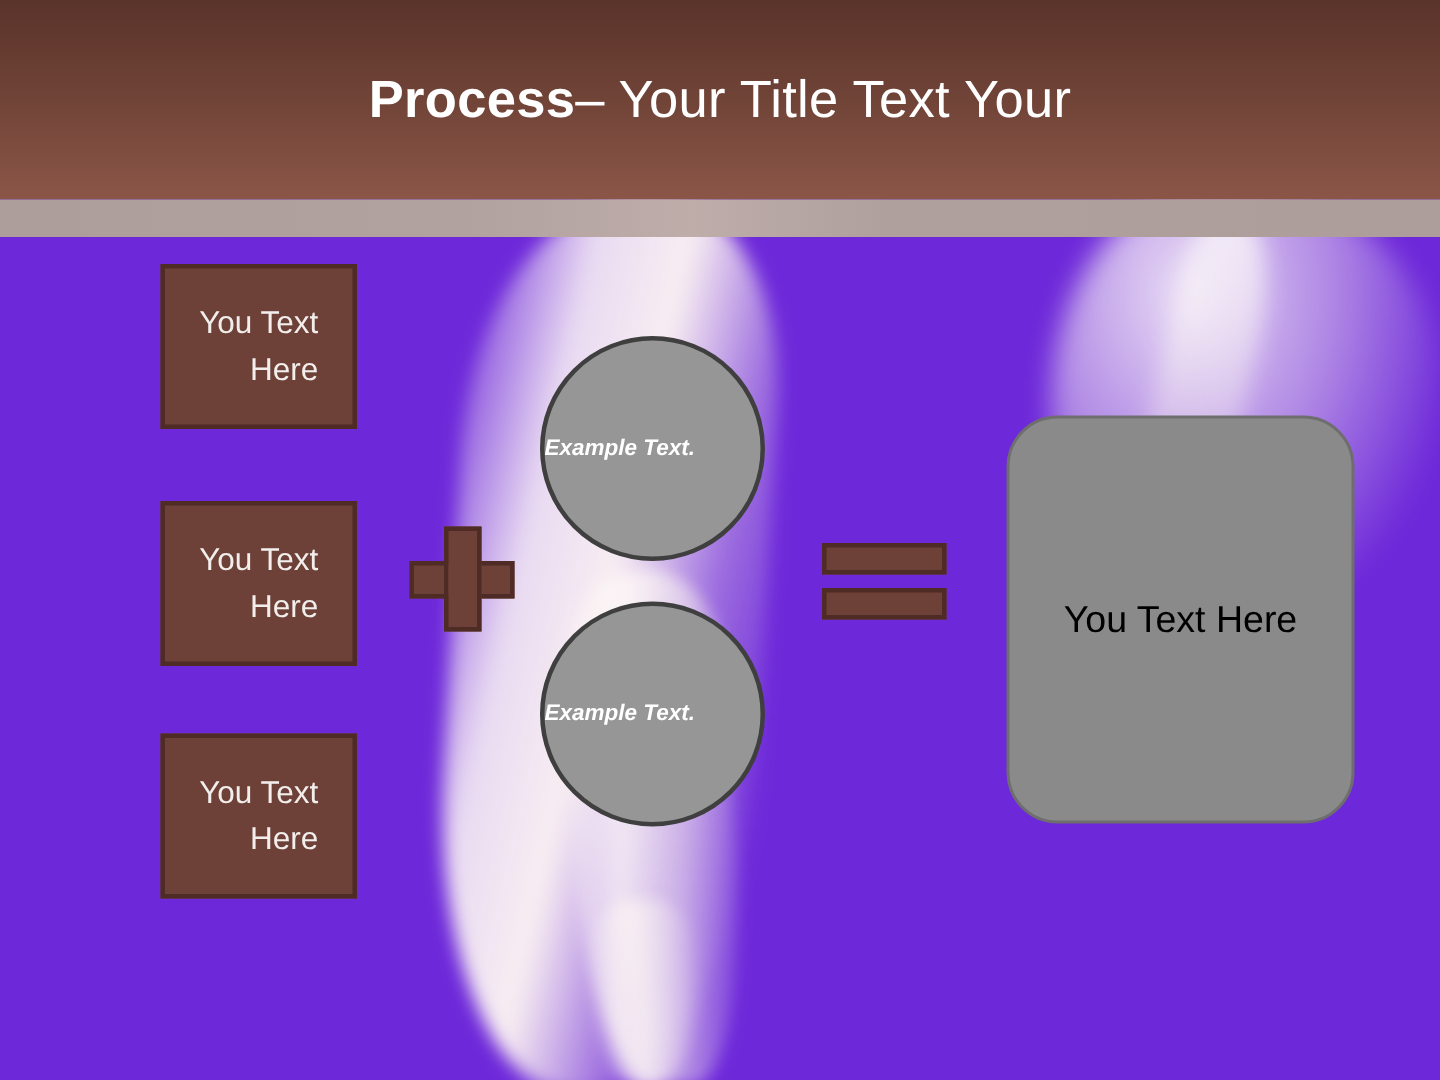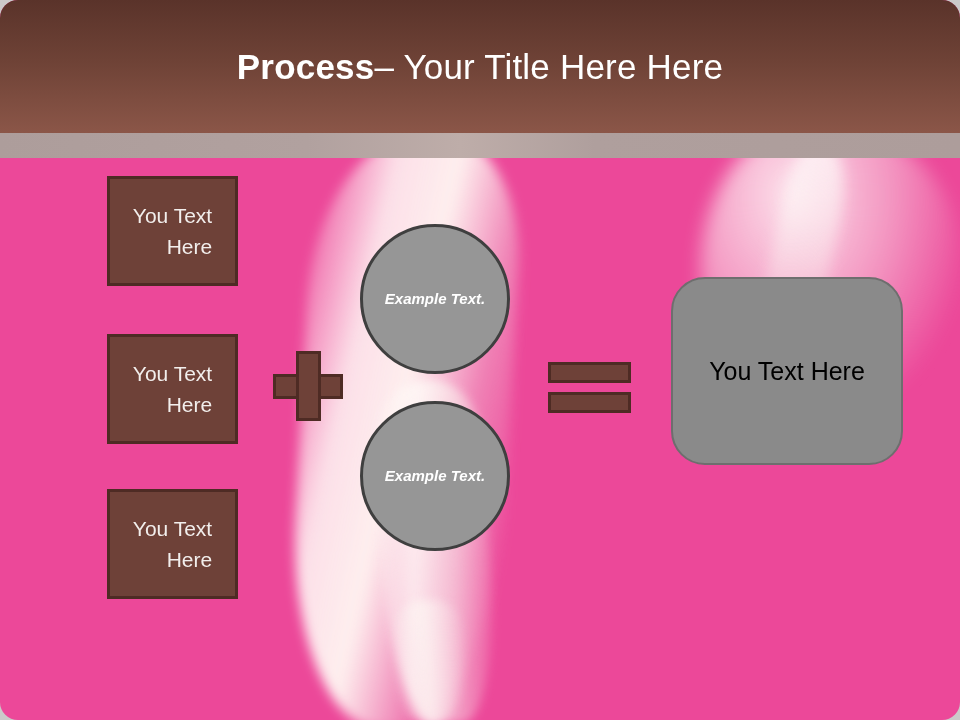--- a/index.html
+++ b/index.html
@@ -11,23 +11,22 @@
     height: 720px;
     overflow: hidden;
     font-family: "Liberation Sans", sans-serif;
     background: #CBC9C9;
   }
 
   #slide {
     position: relative;
     width: 960px;
     height: 720px;
-    background: #ec4899;
+    background: #6d28d9;
     overflow: hidden;
-    border-radius: 18px;
   }
 
   
   .bg-layer {
     position: absolute;
     inset: 0;
     overflow: hidden;
   }
   .bg-figure-a {
     position: absolute;
@@ -156,21 +155,21 @@
   .circle {
     position: absolute;
     width: 150px;
     height: 150px;
     border-radius: 50%;
     background: #969696;
     border: 3px solid #3F3F3F;
     box-sizing: border-box;
     display: flex;
     align-items: center;
-    justify-content: center;
+    justify-content: flex-start;
     color: #FFFFFF;
     font-size: 15px;
     font-weight: 700;
     font-style: italic;
     line-height: 1.6;
     text-align: center;
   }
 
   .plus-sign {
     position: absolute;
@@ -211,21 +210,21 @@
     box-sizing: border-box;
   }
   .eq-bar-top    { top: 0px; }
   .eq-bar-bottom { top: 30px; }
 
   .result-box {
     position: absolute;
     left: 671px;
     top: 277px;
     width: 232px;
-    height: 188px;
+    height: 272px;
     background: #8A8A8A;
     border: 2px solid #6E6E6E;
     border-radius: 34px;
     box-sizing: border-box;
     display: flex;
     align-items: center;
     justify-content: center;
     color: #000000;
     font-size: 25px;
     text-align: center;
@@ -240,21 +239,21 @@
     <div class="bg-figure-a"></div>
     <div class="bg-figure-b"></div>
     <div class="bg-figure-c"></div>
     <div class="bg-figure-d"></div>
     <div class="bg-figure-e"></div>
   </div>
 
   <div class="header-band"></div>
   <div class="header-title">
     <span class="title-strong">Process</span>
-      <span class="title-rest"> – Your Title Here Here</span>
+      <span class="title-rest"> – Your Title Text Your</span>
   </div>
   <div class="subheader-band"></div>
 
   <div class="brown-box" style="left:107px; top:176px; width:131px; height:110px;">
     <span>
       <span class="boxtext">You Text</span>
       <span class="boxtext">Here</span>
     </span>
   </div>
 

